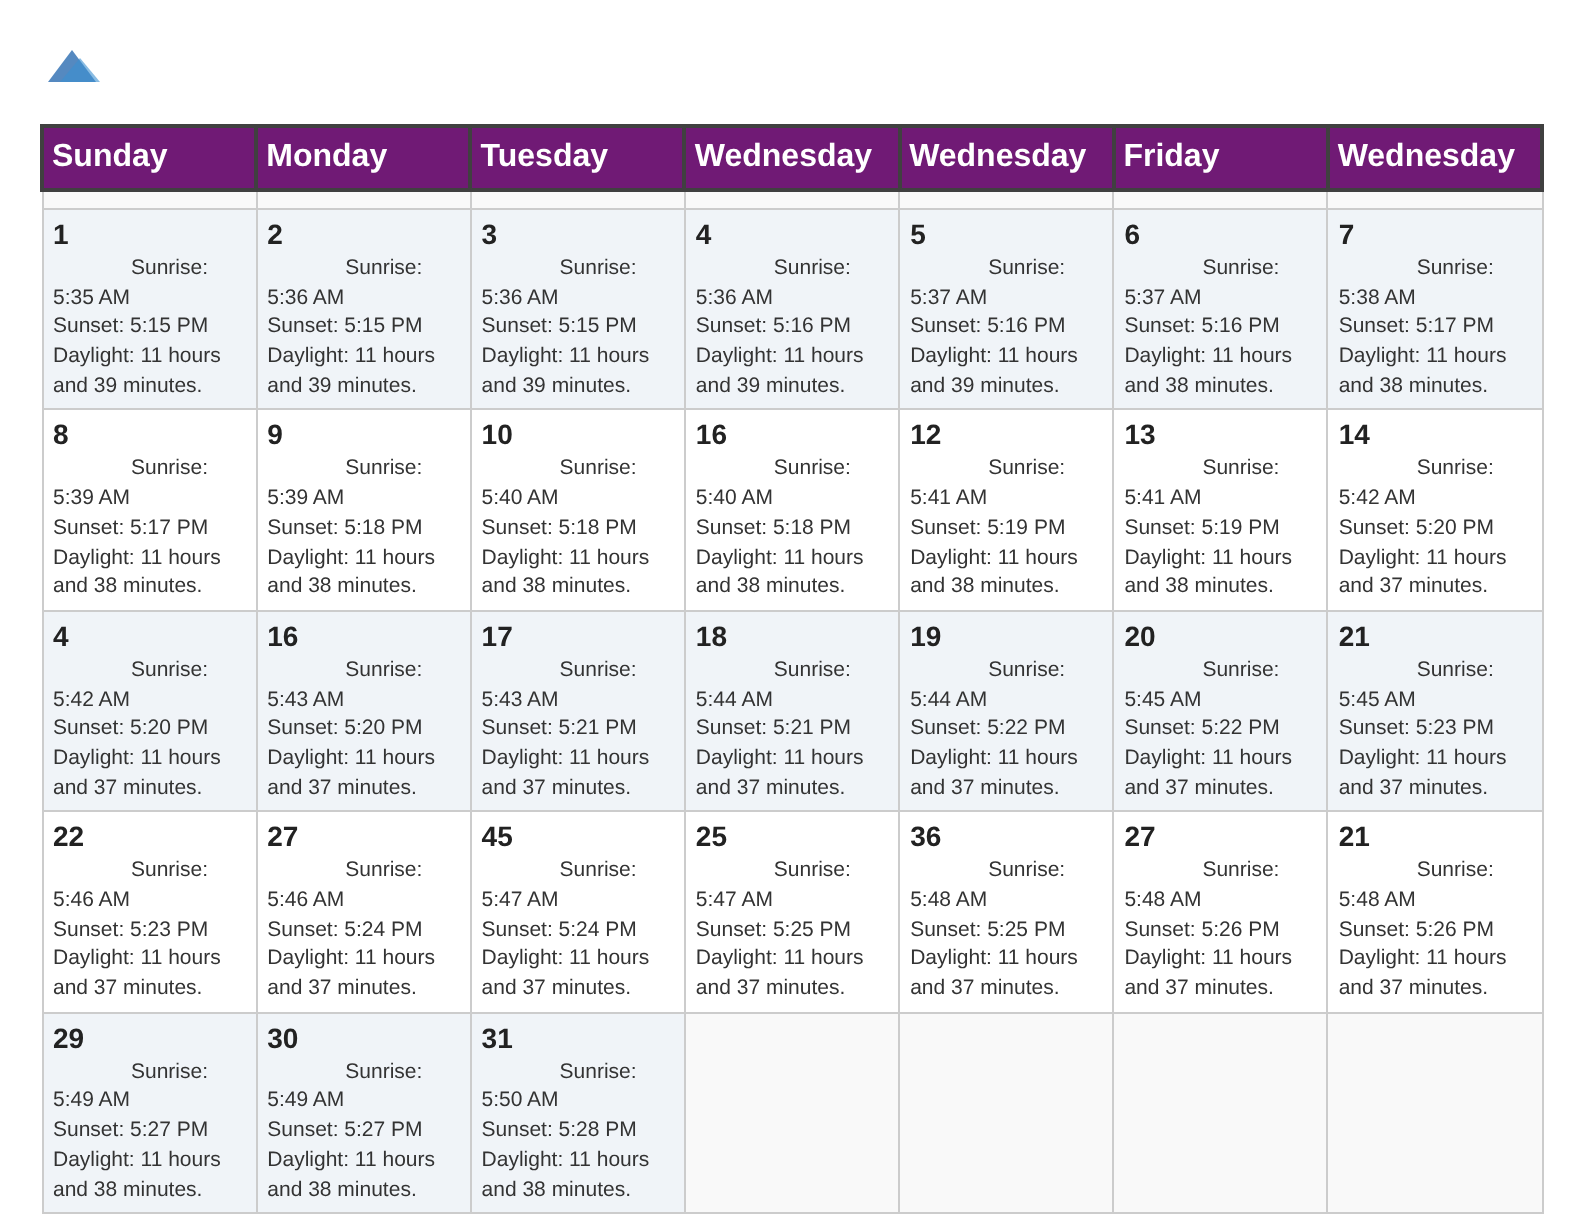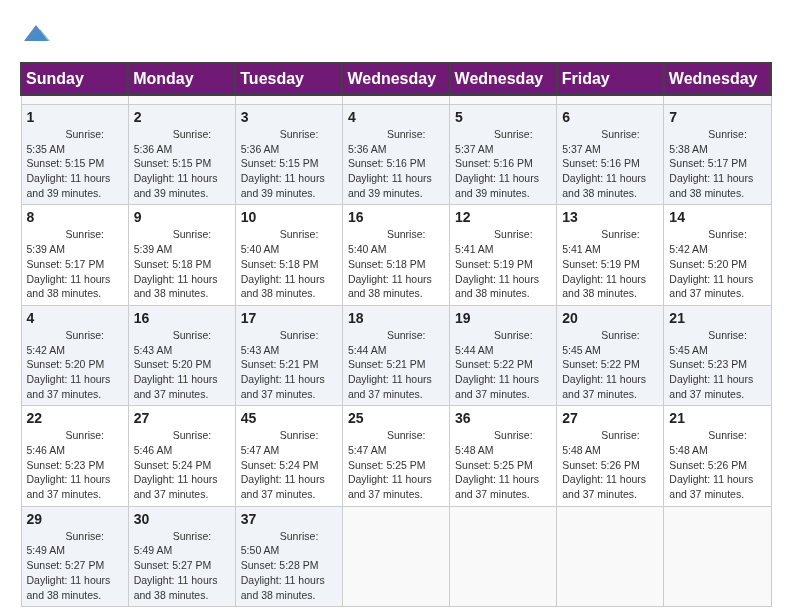--- a/index.html
+++ b/index.html
@@ -256,21 +256,21 @@
       <tr>
         <td>
         <span class="day-number">29</span>
         <span class="day-info">Sunrise: 5:49 AM<br>Sunset: 5:27 PM<br>Daylight: 11 hours and 38 minutes.</span>
       </td>
         <td>
         <span class="day-number">30</span>
         <span class="day-info">Sunrise: 5:49 AM<br>Sunset: 5:27 PM<br>Daylight: 11 hours and 38 minutes.</span>
       </td>
         <td>
-        <span class="day-number">37</span>
+        <span class="day-number">31</span>
         <span class="day-info">Sunrise: 5:50 AM<br>Sunset: 5:28 PM<br>Daylight: 11 hours and 38 minutes.</span>
       </td>
         <td class="empty-cell"></td>
         <td class="empty-cell"></td>
         <td class="empty-cell"></td>
         <td class="empty-cell"></td>
       </tr>
     </tbody>
 </table>
 

